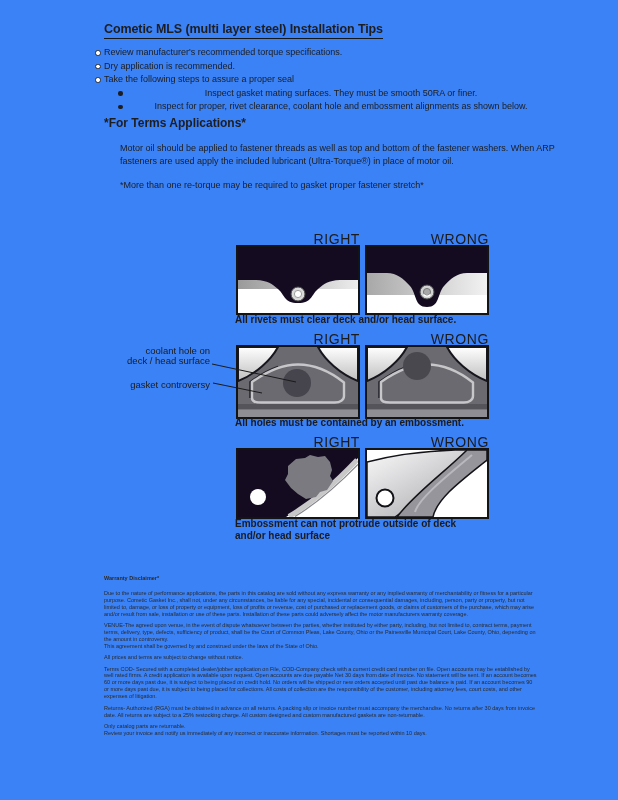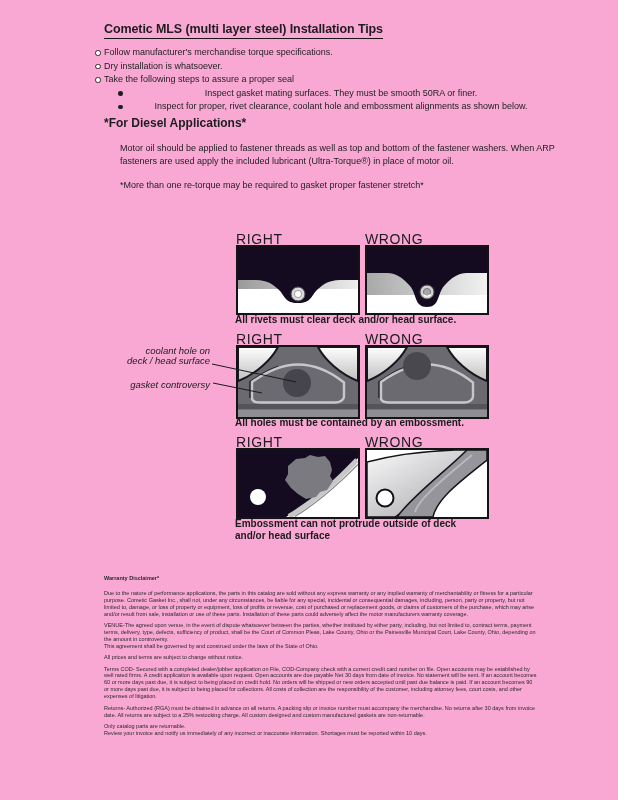--- a/index.html
+++ b/index.html
@@ -1,17 +1,17 @@
 <!DOCTYPE html>
 <html><head>
 <meta charset="utf-8">
 <style>
   html,body { margin:0; padding:0; background:#ffffff; }
   .page {
-    position:relative; width:618px; height:800px; background:#f9a8d4;
+    position:relative; width:618px; height:800px; background:#3b82f6;
     font-family:"Liberation Sans","DejaVu Sans",sans-serif;
     color:#1d1d1f; overflow:hidden;
   }
   
   .title {
     position:absolute; left:104px; top:22px;
     font-size:12.5px; font-weight:bold; letter-spacing:-0.1px;
     border-bottom:1.4px solid #161616; padding-bottom:2px; margin:0;
   }
   .tips { position:absolute; left:95px; top:46px; width:460px; font-size:9px; line-height:13.5px; }
@@ -23,64 +23,64 @@
   .subtip { position:relative; margin-left:23px; padding-left:9px;text-align:center; }
   .subtip .marker {
     position:absolute; left:0; top:4.5px; width:4.5px; height:4.5px;
     border-radius:50%; background:#1d1d1f; border:none;
   }
   .diesel-heading { position:absolute; left:104px; top:116px; font-size:12px; font-weight:bold; margin:0; }
   .paras { position:absolute; left:104px; top:142px; width:452px; font-size:9px; line-height:13px;margin-left:16px; }
   .paras p { margin:0 0 11px 0; }
   .paras p.tight { margin-bottom:3px; }
   
-  .dg-label { position:absolute; width:124px; text-align:left; font-size:14px; letter-spacing:0.6px; color:#1b1b1d; }
+  .dg-label { position:absolute; width:124px; text-align:right; font-size:14px; letter-spacing:0.6px; color:#1b1b1d; }
   .dg-box { position:absolute; border:2px solid #141414; background:#fff; }
   .dg-box svg { display:block; }
   .dg-caption { position:absolute; left:235px; font-size:10px; font-weight:bold; color:#1b1b1d; line-height:11.5px; }
-  .side-label { position:absolute; left:88px; width:122px; text-align:right; font-size:9.5px; line-height:10px; color:#1b1b1d;font-style:italic; }
+  .side-label { position:absolute; left:88px; width:122px; text-align:right; font-size:9.5px; line-height:10px; color:#1b1b1d; }
   .preline { white-space:pre-line; }
   .leader-lines { position:absolute; left:208px; top:357px; z-index:5; pointer-events:none; }
   
   .legal { position:absolute; left:104px; top:575px; width:434px; font-size:5.5px; line-height:6.9px; color:#2a2a2c; }
   .legal h3 { margin:0 0 8px 0; font-size:5.5px; }
   .legal p { margin:0 0 4.5px 0; }
   .doc-code { position:absolute; left:389px; top:804px; font-size:13px; letter-spacing:0.3px; color:#2a2a2a; }
 </style>
 </head>
 <body>
 
 <div class="page">
 
   <h1 class="title">Cometic MLS (multi layer steel) Installation Tips</h1>
 
   <div class="tips">
     <div class="tip">
       <span class="marker"></span>
-      <span>Follow manufacturer's merchandise torque specifications.</span>
+      <span>Review manufacturer's recommended torque specifications.</span>
     </div>
     <div class="tip">
       <span class="marker"></span>
-      <span>Dry installation is whatsoever.</span>
+      <span>Dry application is recommended.</span>
     </div>
     <div class="tip">
       <span class="marker"></span>
       <span>Take the following steps to assure a proper seal</span>
     </div>
     <div class="subtip">
       <span class="marker"></span>
       <span>Inspect gasket mating surfaces.  They must be smooth 50RA or finer.</span>
     </div>
     <div class="subtip">
       <span class="marker"></span>
       <span>Inspect for proper, rivet clearance, coolant hole and embossment alignments as shown below.</span>
     </div>
   </div>
 
-  <h2 class="diesel-heading">*For Diesel Applications*</h2>
+  <h2 class="diesel-heading">*For Terms Applications*</h2>
 
   <div class="paras">
     <p>Motor oil should be applied to fastener threads as well as top and bottom of the fastener washers. When ARP fasteners are used apply the included lubricant (Ultra-Torque®) in place of motor oil.</p>
     <p>*More than one re-torque may be required to gasket proper fastener stretch*</p>
   </div>
 
   <div class="dg-label" style="left:236px; top:231px;">RIGHT</div>
   <div class="dg-label" style="left:365px; top:231px;">WRONG</div>
 
   <div class="dg-box" style="left:236px; top:245px;">

